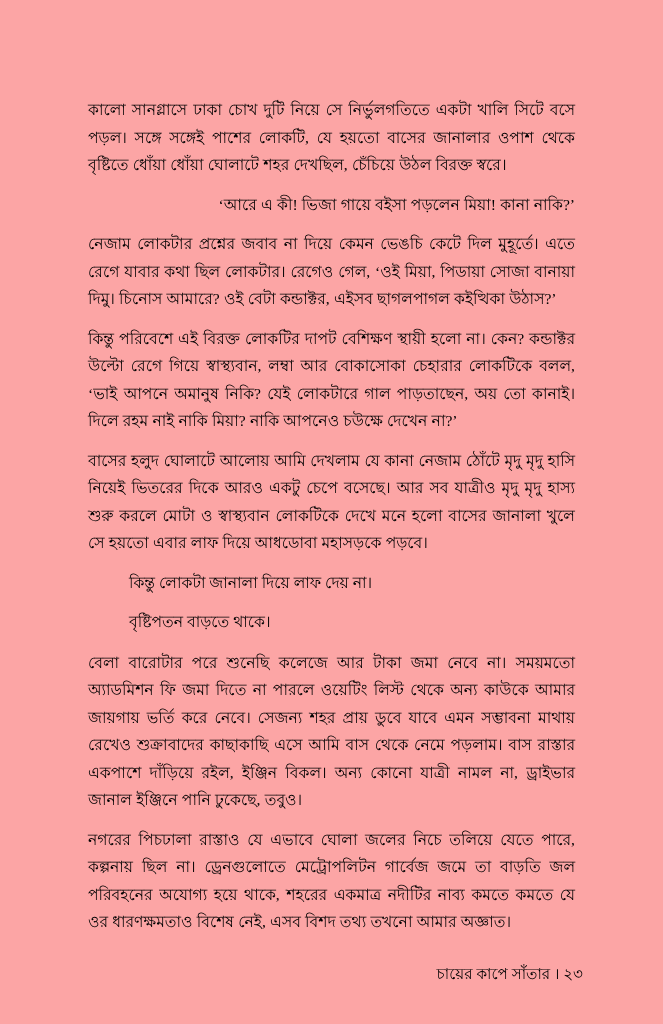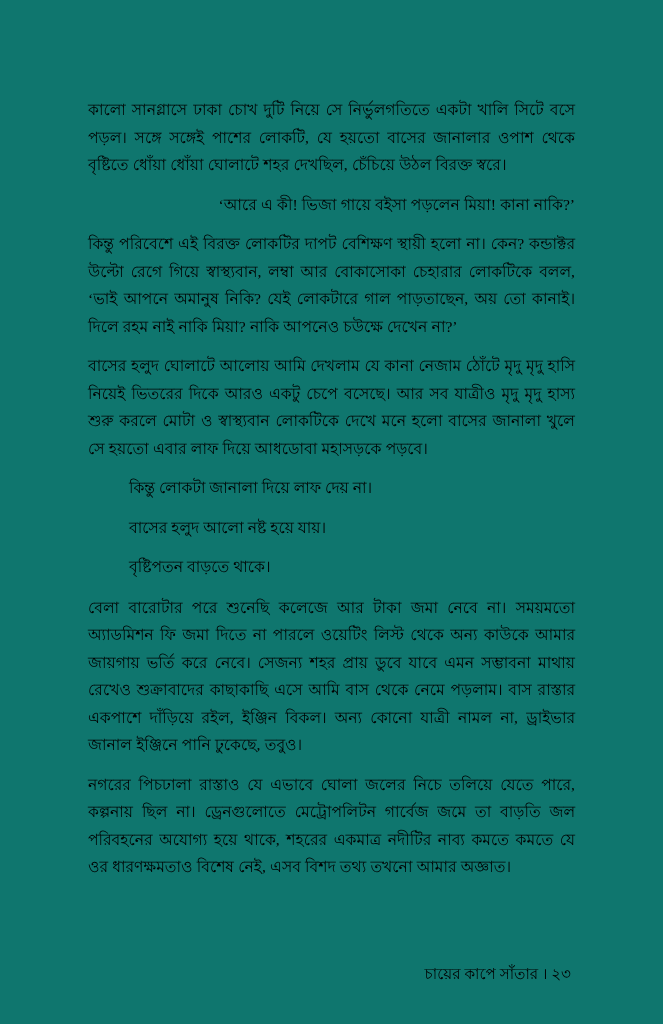--- a/index.html
+++ b/index.html
@@ -57,47 +57,47 @@
   .verse-line {
     font-size: 15.6px;
     line-height: 27.5px;
     text-align: left;
     margin: 12px;
   }
 
   #footer {
     position: absolute;
     left: 88px;
-    right: 92px;
+    right: 80px;
     top: 963px;
     text-align: right;
     font-size: 15.2px;
     line-height: 22px;
     white-space: nowrap;
   }
 </style>
 </head>
 <body>
 
-<div id="page" style="background-color: #0f766e; color: rgb(0, 0, 0);">
+<div id="page" style="background-color: #fca5a5; color: rgb(0, 0, 0);">
 
   <div id="text-column">
 
     <p class="para">কালো সানগ্লাসে ঢাকা চোখ দুটি নিয়ে সে নির্ভুলগতিতে একটা খালি সিটে বসে পড়ল। সঙ্গে সঙ্গেই পাশের লোকটি, যে হয়তো বাসের জানালার ওপাশ থেকে বৃষ্টিতে ধোঁয়া ধোঁয়া ঘোলাটে শহর দেখছিল, চেঁচিয়ে উঠল বিরক্ত স্বরে।</p>
 
     <p class="para single">‘আরে এ কী! ভিজা গায়ে বইসা পড়লেন মিয়া! কানা নাকি?’</p>
 
+    <p class="para">নেজাম লোকটার প্রশ্নের জবাব না দিয়ে কেমন ভেঙচি কেটে দিল মুহূর্তে। এতে রেগে যাবার কথা ছিল লোকটার। রেগেও গেল, ‘ওই মিয়া, পিডায়া সোজা বানায়া দিমু। চিনোস আমারে? ওই বেটা কন্ডাক্টর, এইসব ছাগলপাগল কইত্থিকা উঠাস?’</p>
 
     <p class="para">কিন্তু পরিবেশে এই বিরক্ত লোকটির দাপট বেশিক্ষণ স্থায়ী হলো না। কেন? কন্ডাক্টর উল্টো রেগে গিয়ে স্বাস্থ্যবান, লম্বা আর বোকাসোকা চেহারার লোকটিকে বলল, ‘ভাই আপনে অমানুষ নিকি? যেই লোকটারে গাল পাড়তাছেন, অয় তো কানাই। দিলে রহম নাই নাকি মিয়া? নাকি আপনেও চউক্ষে দেখেন না?’</p>
 
     <p class="para last-of-block">বাসের হলুদ ঘোলাটে আলোয় আমি দেখলাম যে কানা নেজাম ঠোঁটে মৃদু মৃদু হাসি নিয়েই ভিতরের দিকে আরও একটু চেপে বসেছে। আর সব যাত্রীও মৃদু মৃদু হাস্য শুরু করলে মোটা ও স্বাস্থ্যবান লোকটিকে দেখে মনে হলো বাসের জানালা খুলে সে হয়তো এবার লাফ দিয়ে আধডোবা মহাসড়কে পড়বে।</p>
 
     <div class="verse-block">
       <p class="verse-line">কিন্তু লোকটা জানালা দিয়ে লাফ দেয় না।</p>
-      <p class="verse-line">বাসের হলুদ আলো নষ্ট হয়ে যায়।</p>
       <p class="verse-line">বৃষ্টিপতন বাড়তে থাকে।</p>
     </div>
 
     <p class="para">বেলা বারোটার পরে শুনেছি কলেজে আর টাকা জমা নেবে না। সময়মতো অ্যাডমিশন ফি জমা দিতে না পারলে ওয়েটিং লিস্ট থেকে অন্য কাউকে আমার জায়গায় ভর্তি করে নেবে। সেজন্য শহর প্রায় ডুবে যাবে এমন সম্ভাবনা মাথায় রেখেও শুক্রাবাদের কাছাকাছি এসে আমি বাস থেকে নেমে পড়লাম। বাস রাস্তার একপাশে দাঁড়িয়ে রইল, ইঞ্জিন বিকল। অন্য কোনো যাত্রী নামল না, ড্রাইভার জানাল ইঞ্জিনে পানি ঢুকেছে, তবুও।</p>
 
 
 
     <p class="para">নগরের পিচঢালা রাস্তাও যে এভাবে ঘোলা জলের নিচে তলিয়ে যেতে পারে, কল্পনায় ছিল না। ড্রেনগুলোতে মেট্রোপলিটন গার্বেজ জমে তা বাড়তি জল পরিবহনের অযোগ্য হয়ে থাকে, শহরের একমাত্র নদীটির নাব্য কমতে কমতে যে ওর ধারণক্ষমতাও বিশেষ নেই, এসব বিশদ তথ্য তখনো আমার অজ্ঞাত।</p>
 
   </div>

